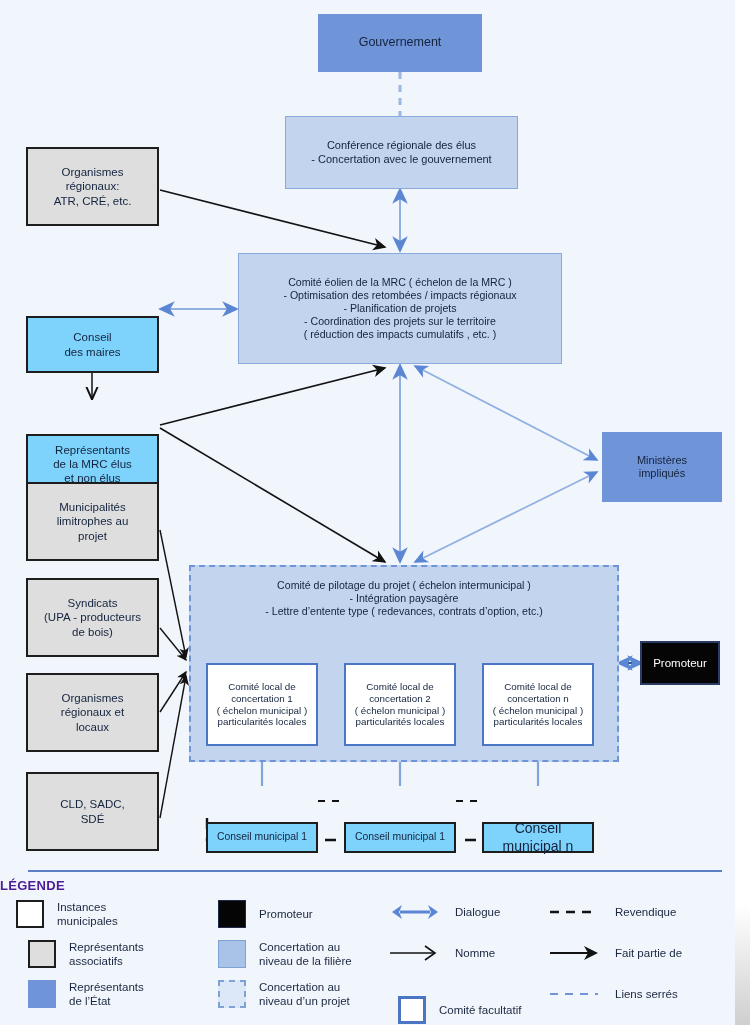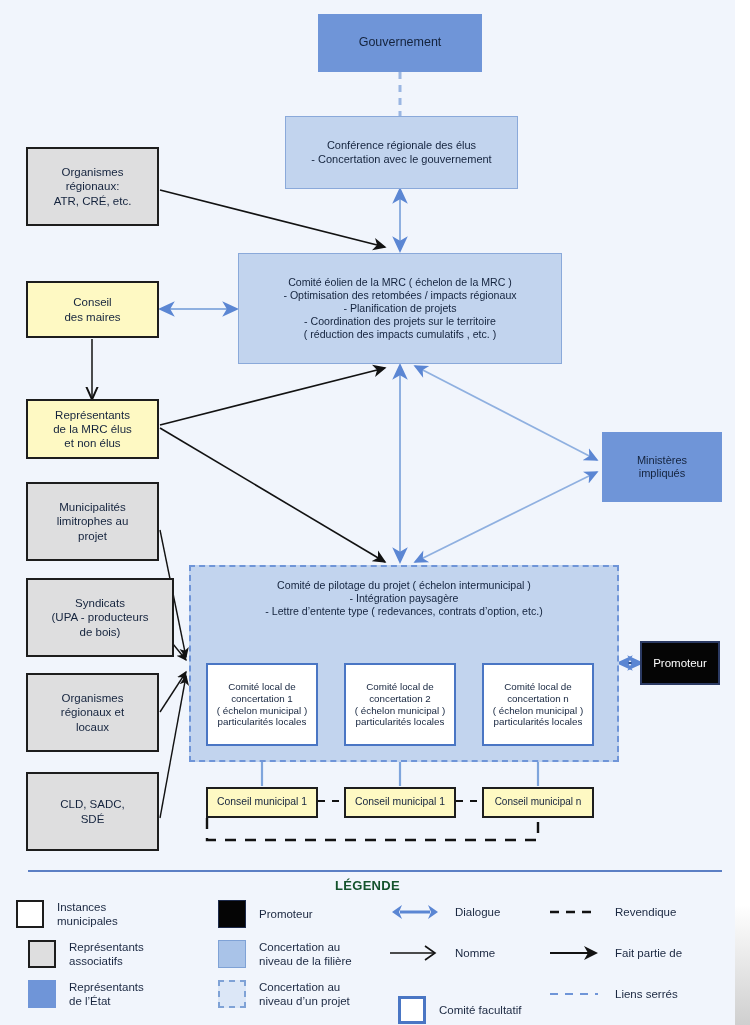--- a/index.html
+++ b/index.html
@@ -22,33 +22,33 @@
     text-align:center;
     line-height:1.22;
     color:#14233d;
     z-index:6;
   }
   .box > span { display:block; width:100%; padding:0 4px; white-space:pre-line; }
 
   
   .st-state  { background:#6f95d8; border:1px solid #6f95d8; }
   .st-filiere{ background:#c2d4ee; border:1px solid #8aa9da; }
-  .st-white  { background:#fef9c3; border:2px solid #1d1d1d; }
+  .st-white  { background:#7dd3fc; border:2px solid #1d1d1d;margin-top:35px; }
   .st-grey   { background:#dededf; border:2px solid #1d1d1d; }
   .st-black  { background:#050505; border:2px solid #2b3a63; color:#ffffff; }
   .st-fac    { background:#ffffff; border:2px solid #4a76c4; }
   .st-projet { background:#c2d4ee; border:2px dashed #6f95d8; }
 
   svg.lay { position:absolute; left:0; top:0; width:735px; height:1025px; z-index:2; pointer-events:none; }
 
   
   #legend { position:absolute; left:0; top:862px; width:735px; height:163px; z-index:10; }
   #legend .rule { position:absolute; left:28px; top:8px; width:694px; height:2px; background:#5c7fc4; }
-  #legend .title { position:absolute; left:0; top:16px; width:735px; text-align:center;
-                   font-size:13px; font-weight:bold; letter-spacing:.3px; color:#14532d; }
+  #legend .title { position:absolute; left:0; top:16px; width:735px; text-align:left;
+                   font-size:13px; font-weight:bold; letter-spacing:.3px; color:#4c1d95; }
   .lg-item { position:absolute; display:flex; align-items:center; }
   .lg-sw { width:28px; height:28px; flex:0 0 28px; }
   .lg-sw.white { background:#fff; border:2px solid #1d1d1d; }
   .lg-sw.grey  { background:#dededf; border:2px solid #1d1d1d; }
   .lg-sw.state { background:#6f95d8; }
   .lg-sw.black { background:#050505; border:1px solid #1d2a4a; }
   .lg-sw.fil   { background:#a9c3e8; border:1px solid #7fa2d6; }
   .lg-sw.proj  { background:#dce7f7; border:2px dashed #7fa2d6; }
   .lg-sw.fac   { background:#fff; border:3px solid #4a76c4; }
   .lg-tx { margin-left:13px; font-size:11.5px; color:#1a2740; line-height:1.25; white-space:pre-line; }
@@ -201,21 +201,21 @@
 de la MRC élus
 et non élus</span>
   </div>
 
   <div class="box st-grey" style="left:26px; top:482px; width:133px; height:79px; font-size:11.5px;">
     <span>Municipalités
 limitrophes au
 projet</span>
   </div>
 
-  <div class="box st-grey" style="left:26px; top:578px; width:148px; height:79px; font-size:11.5px;">
+  <div class="box st-grey" style="left:26px; top:578px; width:133px; height:79px; font-size:11.5px;">
     <span>Syndicats
 (UPA - producteurs
 de bois)</span>
   </div>
 
   <div class="box st-grey" style="left:26px; top:673px; width:133px; height:79px; font-size:11.5px;">
     <span>Organismes
 régionaux et
 locaux</span>
   </div>
@@ -258,21 +258,21 @@
 ( échelon municipal )
 particularités locales</span>
   </div>
 
   <div class="box st-white" style="left:206px; top:787px; width:112px; height:31px; font-size:10.4px;">
     <span>Conseil municipal 1</span>
   </div>
   <div class="box st-white" style="left:344px; top:787px; width:112px; height:31px; font-size:10.4px;">
     <span>Conseil municipal 1</span>
   </div>
-  <div class="box st-white" style="left:482px; top:787px; width:112px; height:31px; font-size:10px;">
+  <div class="box st-white" style="left:482px; top:787px; width:112px; height:31px; font-size:14px;">
     <span>Conseil municipal n</span>
   </div>
 
   <div id="legend">
     <div class="rule"></div>
     <div class="title">LÉGENDE</div>
 
     <div class="lg-item" style="left:16px; top:38px;">
       <div class="lg-sw white"></div>
       <div class="lg-tx">Instances

